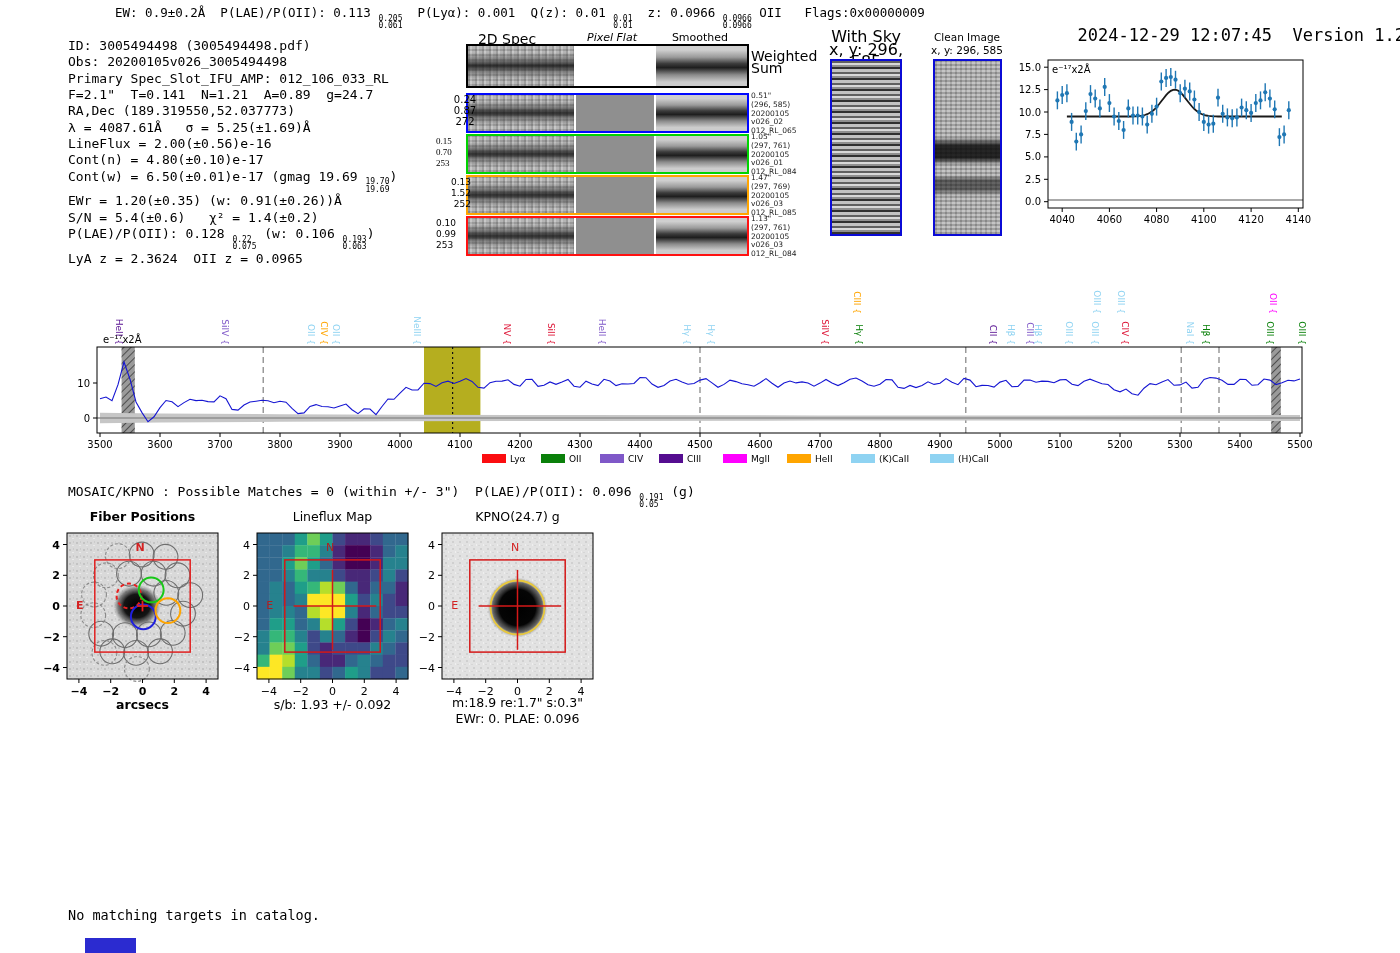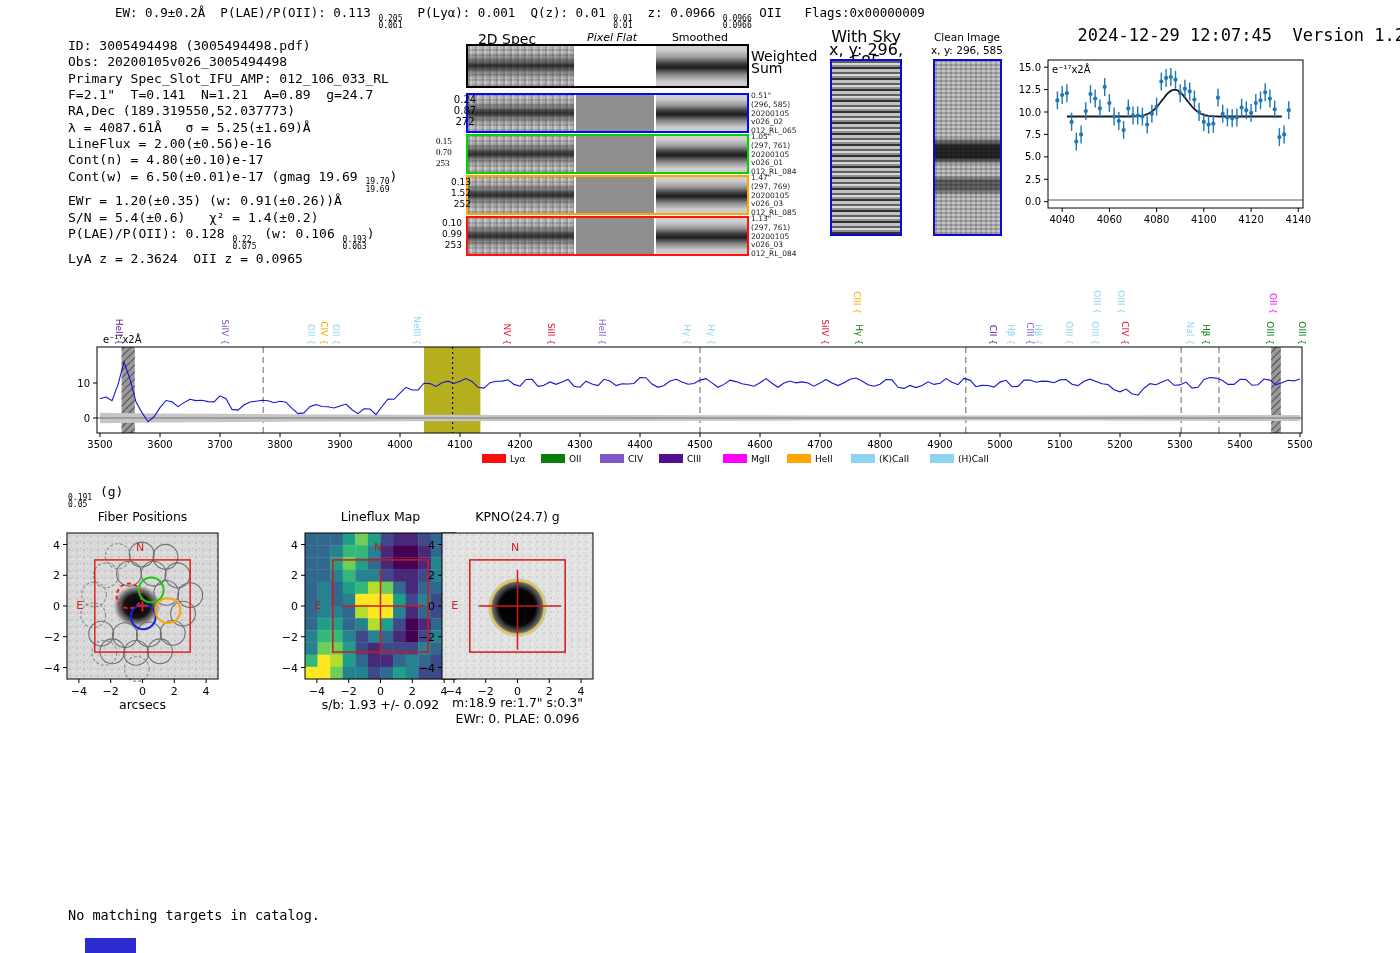--- a/index.html
+++ b/index.html
@@ -102,21 +102,21 @@
       <div>(297, 769)</div>
       <div>20200105</div>
       <div>v026_03</div>
       <div>012_RL_085</div>
     </div>
     <div class="abs" style="left: 466px; top: 216px; width: 279px; height: 36px; border: 2.5px solid rgb(255, 17, 17); display: flex; gap: 2px; background: rgb(255, 255, 255);">
       <div class="s2d" style="width: 106px; height: 100%;"></div>
       <div class="sflat" style="width: 78px; height: 100%;"></div>
       <div class="ssm" style="flex: 1 1 0%; height: 100%;"></div>
     </div>
-    <div class="abs" style="left: 436px; top: 218px; width: 26px; font-size: 9px; line-height: 10.8px; text-align: right;">
+    <div class="abs" style="left: 436px; top: 218px; width: 26px; font-size: 9px; line-height: 10.8px; ">
       <div>0.10</div>
       <div>0.99</div>
       <div>253</div>
     </div>
     <div class="abs" style="left: 751px; top: 215px; width: 60px; font-size: 7.5px; line-height: 8.8px; color: rgb(34, 34, 34);">
       <div>1.13"</div>
       <div>(297, 761)</div>
       <div>20200105</div>
       <div>v026_03</div>
       <div>012_RL_084</div>
@@ -386,23 +386,23 @@
         <text x="691" y="200" font-size="9">MgII</text>
         <rect x="727" y="192" width="24" height="9" fill="#ffa500"></rect>
         <text x="755" y="200" font-size="9">HeII</text>
         <rect x="791" y="192" width="24" height="9" fill="#8fd3f2"></rect>
         <text x="819" y="200" font-size="9">(K)CaII</text>
         <rect x="870" y="192" width="24" height="9" fill="#8fd3f2"></rect>
         <text x="898" y="200" font-size="9">(H)CaII</text>
       </g>
     </svg></div>
 
-<div class="abs mono" id="mosaic-line" style="left:68px;top:484px;font-size:13px;"><span class="stk"><span>0.191</span><span>0.05</span></span><span> (g)</span></div>
-
-<div class="abs" id="panel-fiber" style="left:40px;top:505px;width:200px;height:230px;"><svg width="200" height="230" xmlns="http://www.w3.org/2000/svg">
+<div class="abs mono" id="mosaic-line" style="left:68px;top:484px;font-size:13px;"><span>MOSAIC/KPNO : Possible Matches = 0 (within +/- 3")  P(LAE)/P(OII): 0.096 </span><span class="stk"><span>0.191</span><span>0.05</span></span><span> (g)</span></div>
+
+<div class="abs" id="panel-fiber" style="left:40px;top:505px;width:200px;height:230px;font-weight:bold;"><svg width="200" height="230" xmlns="http://www.w3.org/2000/svg">
       <defs>
         <pattern id="spk1" width="7" height="7" patternUnits="userSpaceOnUse">
         <rect width="7" height="7" fill="#d9d9d9"></rect>
           <rect x="1" y="2" width="2" height="2" fill="#c3c3c3"></rect>
         <rect x="4" y="5" width="2" height="1" fill="#e9e9e9"></rect>
           <rect x="5" y="1" width="1" height="2" fill="#cbcbcb"></rect>
         </pattern>
         <radialGradient id="blob1">
           <stop offset="0" stop-color="#000"></stop>
           <stop offset="0.55" stop-color="#151515"></stop>
@@ -461,21 +461,21 @@
       <line x1="134.3" x2="134.3" y1="174" y2="178" stroke="#000"></line>
       <text x="134.3" y="190" font-size="11" text-anchor="middle">2</text>
       <line x1="23" x2="27" y1="70.3" y2="70.3" stroke="#000"></line>
       <text x="20" y="74.3" font-size="11" text-anchor="end">2</text>
       <line x1="166.1" x2="166.1" y1="174" y2="178" stroke="#000"></line>
       <text x="166.1" y="190" font-size="11" text-anchor="middle">4</text>
       <line x1="23" x2="27" y1="39.5" y2="39.5" stroke="#000"></line>
       <text x="20" y="43.5" font-size="11" text-anchor="end">4</text>
       <text x="102.5" y="204" font-size="12.5" text-anchor="middle">arcsecs</text>
     </svg></div>
-<div class="abs" id="panel-lineflux" style="left:230px;top:505px;width:200px;height:230px;margin-left:48px;"><svg width="200" height="230" xmlns="http://www.w3.org/2000/svg">
+<div class="abs" id="panel-lineflux" style="left:230px;top:505px;width:200px;height:230px;"><svg width="200" height="230" xmlns="http://www.w3.org/2000/svg">
       <text x="102.5" y="16" font-size="12.5" text-anchor="middle">Lineflux Map</text>
       <g>
         <rect x="27.00" y="28.00" width="12.88" height="12.47" fill="#31688e"></rect>
         <rect x="39.58" y="28.00" width="12.88" height="12.47" fill="#31688e"></rect>
         <rect x="52.17" y="28.00" width="12.88" height="12.47" fill="#31688e"></rect>
         <rect x="64.75" y="28.00" width="12.88" height="12.47" fill="#1f9e89"></rect>
         <rect x="77.33" y="28.00" width="12.88" height="12.47" fill="#6ece58"></rect>
         <rect x="89.92" y="28.00" width="12.88" height="12.47" fill="#1f9e89"></rect>
         <rect x="102.50" y="28.00" width="12.88" height="12.47" fill="#3e4989"></rect>
         <rect x="115.08" y="28.00" width="12.88" height="12.47" fill="#482878"></rect>

